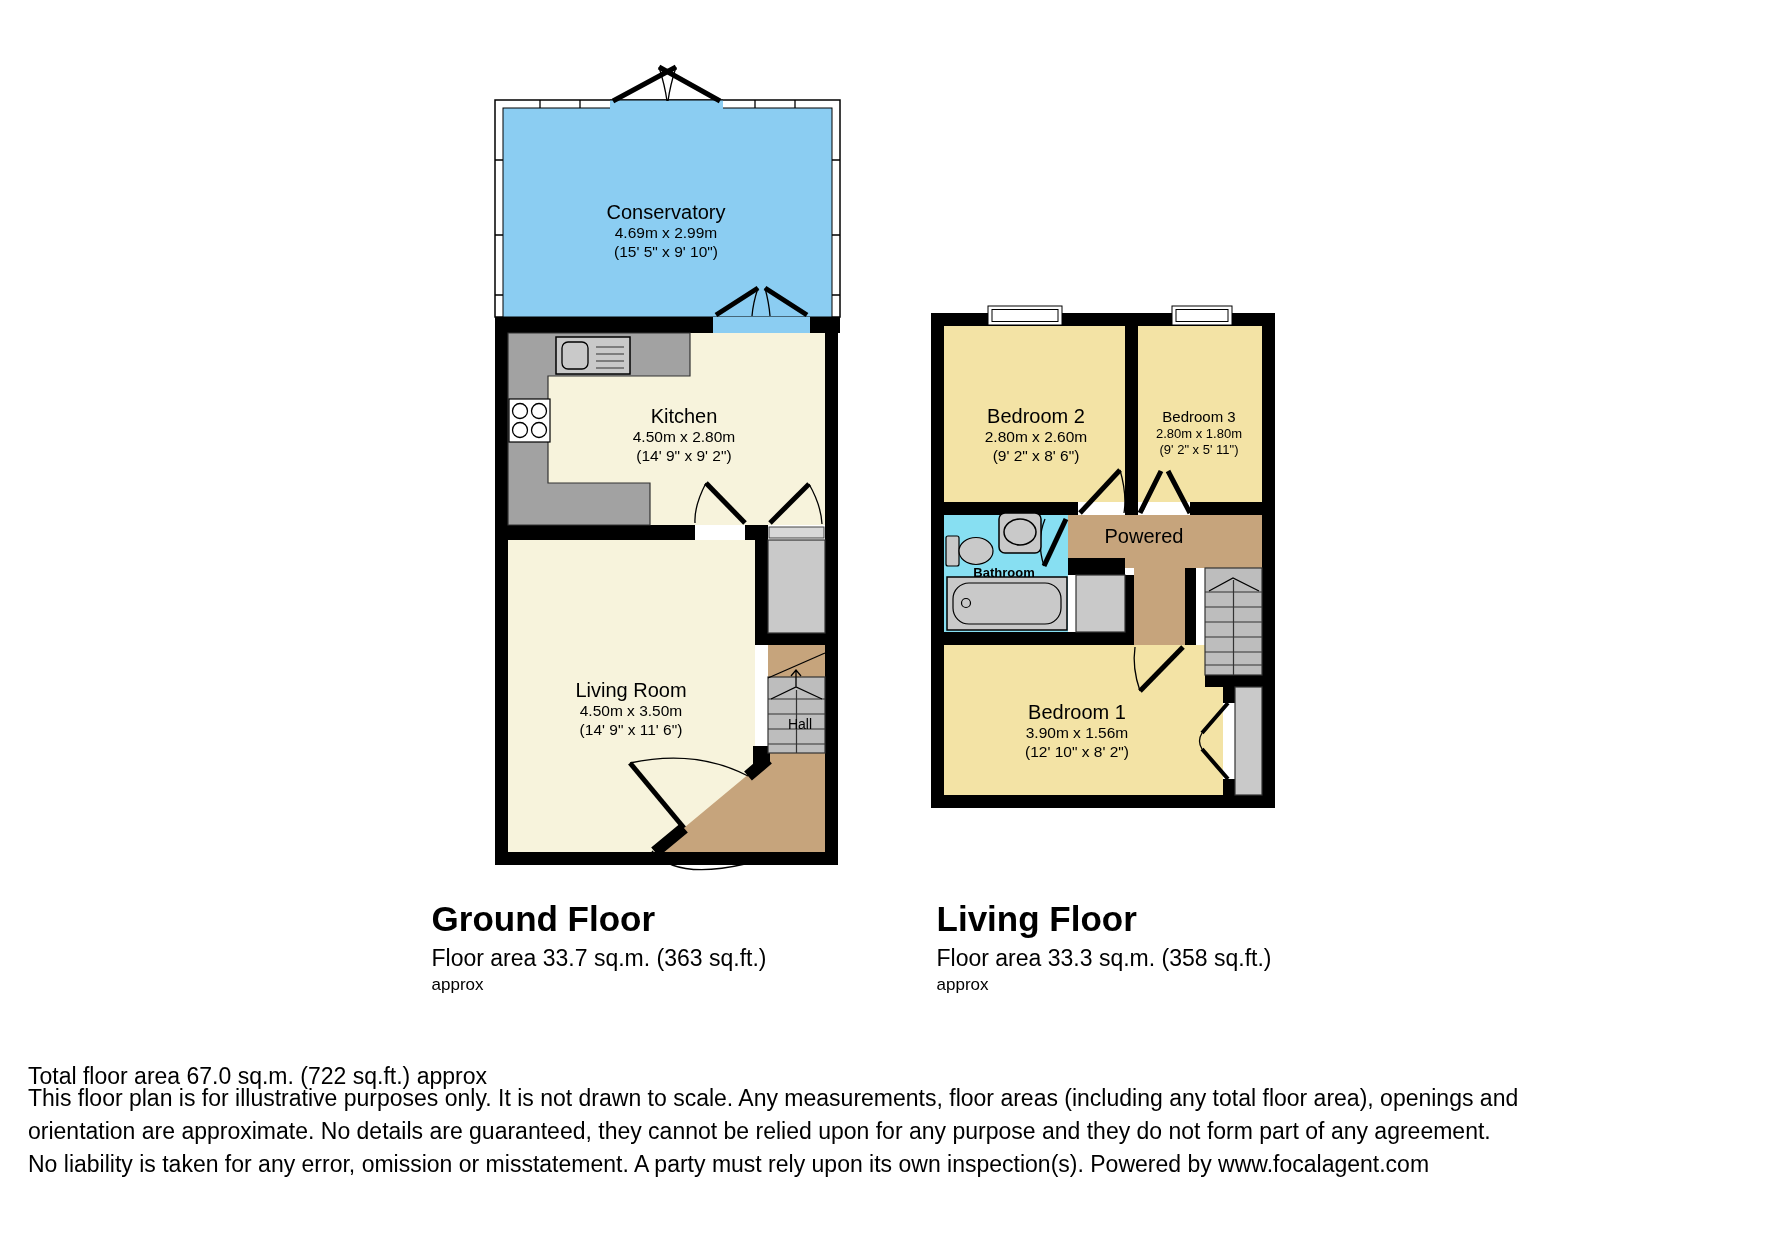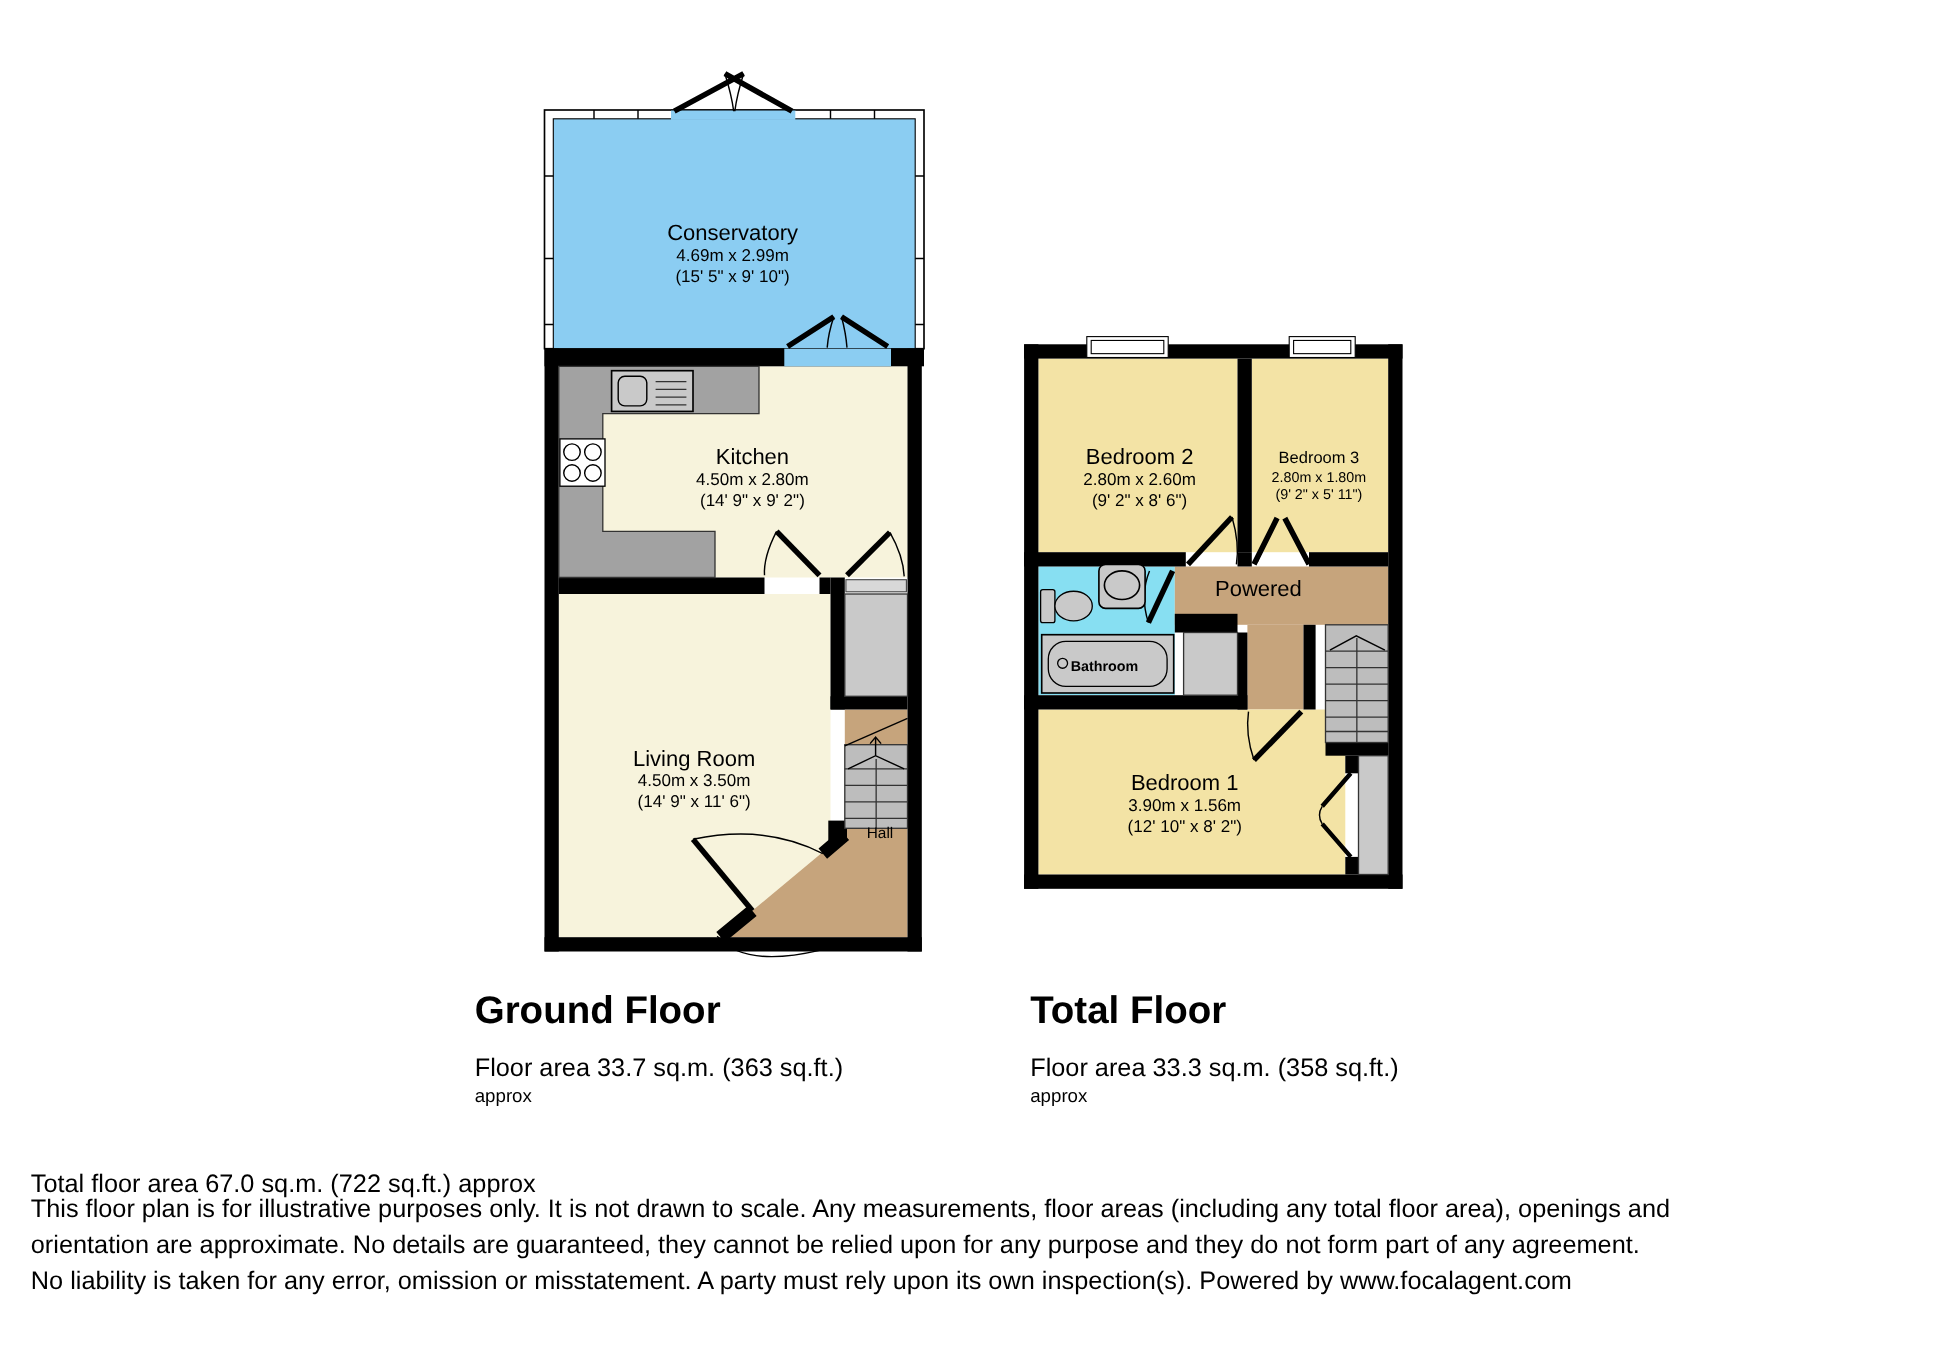--- a/index.html
+++ b/index.html
@@ -27,27 +27,27 @@
   .thin{stroke:#333;stroke-width:1.2;fill:none;}
   .frame{fill:#fff;stroke:#000;stroke-width:1.5;}
   .winline{stroke:#000;stroke-width:1;fill:#fff;}
 
   .room-label{position:absolute;transform:translateX(-50%);text-align:center;
     white-space:nowrap;line-height:1.22;}
   .rname{font-size:20px;}
   .rdim{font-size:15.5px;}
   .room-label.small .rname{font-size:15px;}
   .room-label.small .rdim{font-size:13px;}
-  .room-label.single{font-size:14px;margin-top:33px;}
+  .room-label.single{font-size:14px;}
   .room-label.single.bold{font-size:13px;font-weight:bold;}
 
   .floor-caption{position:absolute;transform:translateX(-50%);text-align:left;
     white-space:nowrap;}
   .ftitle{font-size:35px;font-weight:bold;line-height:1.15;}
-  .farea{font-size:23px;margin-top:17px;line-height:1.3;}
+  .farea{font-size:23px;margin-top:5px;line-height:1.3;}
   .fapprox{font-size:17px;line-height:1.3;}
   .total-line{position:absolute;font-size:23px;white-space:nowrap;}
   .disclaimer{position:absolute;font-size:23px;line-height:33px;}
 </style>
 </head>
 <body>
 
 <svg class="plan" style="left:488px;top:58px;" width="360" height="830" viewBox="488 58 360 830" xmlns="http://www.w3.org/2000/svg">
 
   <g>
@@ -251,20 +251,20 @@
   <div class="rdim">(12' 10" x 8' 2")</div>
 </div>
 
 <div class="floor-caption" style="left:599px;top:899px">
   <div class="ftitle">Ground Floor</div>
   <div class="farea">Floor area 33.7 sq.m. (363 sq.ft.)</div>
   <div class="fapprox">approx</div>
 </div>
 
 <div class="floor-caption" style="left:1104px;top:899px">
-  <div class="ftitle">Total Floor</div>
+  <div class="ftitle">Living Floor</div>
   <div class="farea">Floor area 33.3 sq.m. (358 sq.ft.)</div>
   <div class="fapprox">approx</div>
 </div>
 
 <div class="total-line" style="left:28px;top:1063px">Total floor area 67.0 sq.m. (722 sq.ft.) approx</div>
 
 <div class="disclaimer" style="left:28px;top:1082px;width:1496px">This floor plan is for illustrative purposes only. It is not drawn to scale. Any measurements, floor areas (including any total floor area), openings and orientation are approximate. No details are guaranteed, they cannot be relied upon for any purpose and they do not form part of any agreement. No liability is taken for any error, omission or misstatement. A party must rely upon its own inspection(s). Powered by www.focalagent.com</div>
 
 </body></html>

